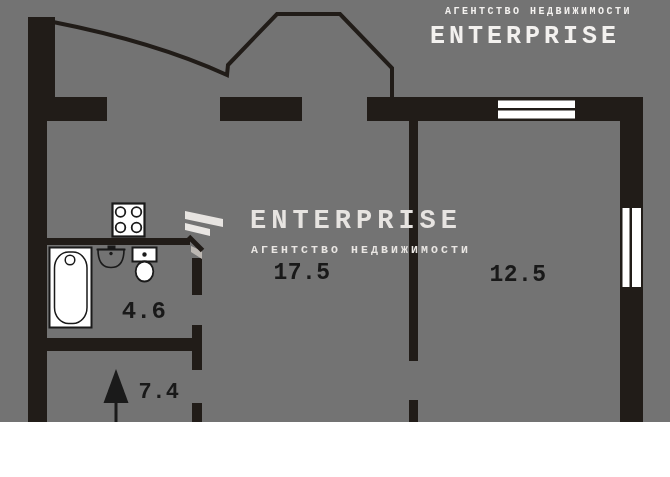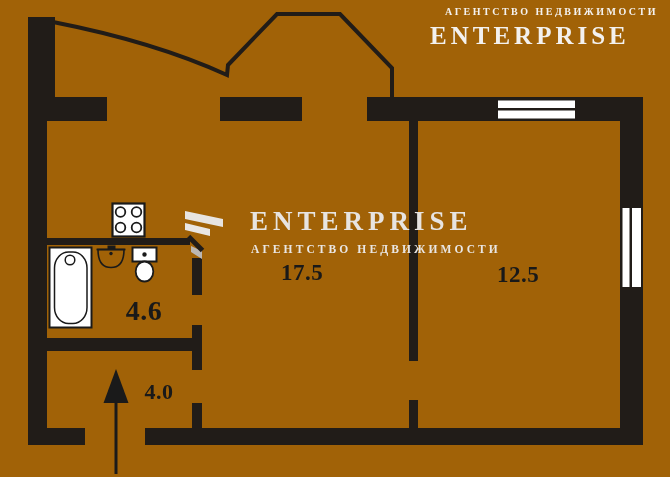--- a/index.html
+++ b/index.html
@@ -1,21 +1,21 @@
 <!DOCTYPE html>
 <html><head>
 <meta charset="utf-8">
 <style>
   html,body{margin:0;padding:0;background:#ffffff;}
   #stage{
     position:relative;
-    width:670px;height:477px;
-    background:#a16207;
+    width:670px;height:422px;
+    background:#737373;
     overflow:hidden;
-    font-family:Liberation Serif, serif;
+    font-family:Liberation Mono, monospace;
   }
   #plan-svg{position:absolute;left:0;top:0;z-index:1;}
   .room-label{
     position:absolute;
     transform:translate(-50%,-50%);
     color:#191919;
     font-size:23px;
     font-weight:600;
     letter-spacing:0.5px;
     white-space:nowrap;
@@ -130,16 +130,16 @@
     <svg style="position:absolute;left:183px;top:207px" width="46" height="30" viewBox="0 0 46 30">
       <polygon points="2,4 40,12 40,20 2,12" fill="#e7e4e1"></polygon>
       <polygon points="2,16 27,22 27,29 2,23" fill="#e9e6e3"></polygon>
     </svg>
     <div class="wm-brand">ENTERPRISE</div>
     <div class="wm-sub">АГЕНТСТВО НЕДВИЖИМОСТИ</div>
   </div>
 
   <div class="room-label" style="left:302px;top:273px">17.5</div>
   <div class="room-label" style="left:518px;top:275px">12.5</div>
-  <div class="room-label" style="left:144px;top:311px;font-size:28px">4.6</div>
-  <div class="room-label" style="left:159px;top:392px;font-size:22px">4.0</div>
+  <div class="room-label" style="left:144px;top:311px;font-size:24px">4.6</div>
+  <div class="room-label" style="left:159px;top:392px;font-size:22px">7.4</div>
 
 </div>
 
 </body></html>

